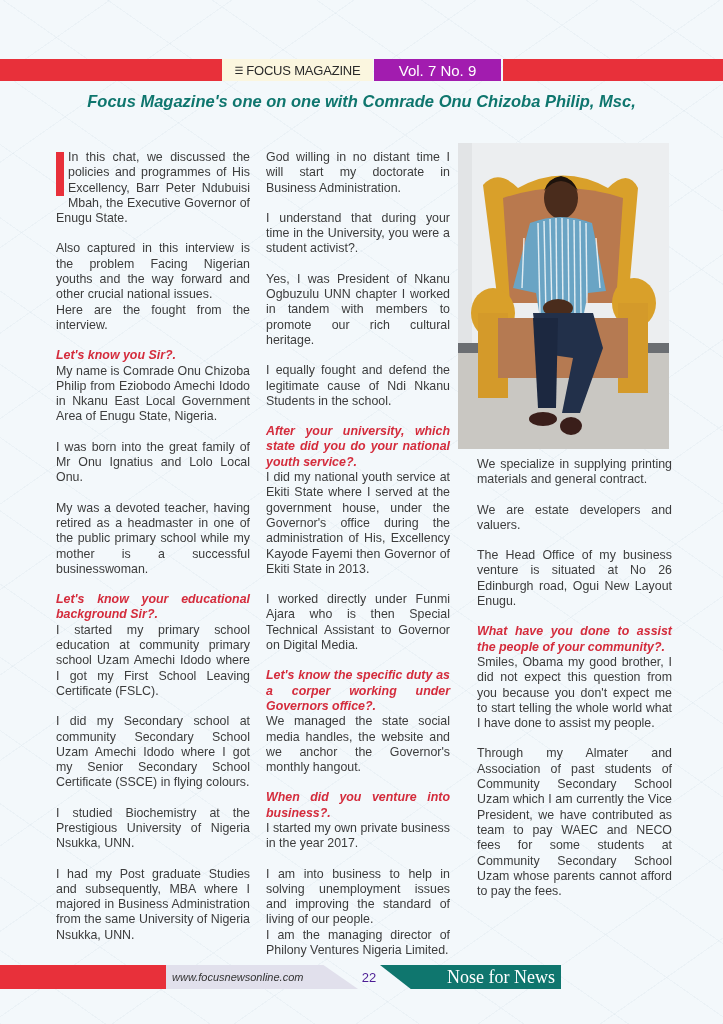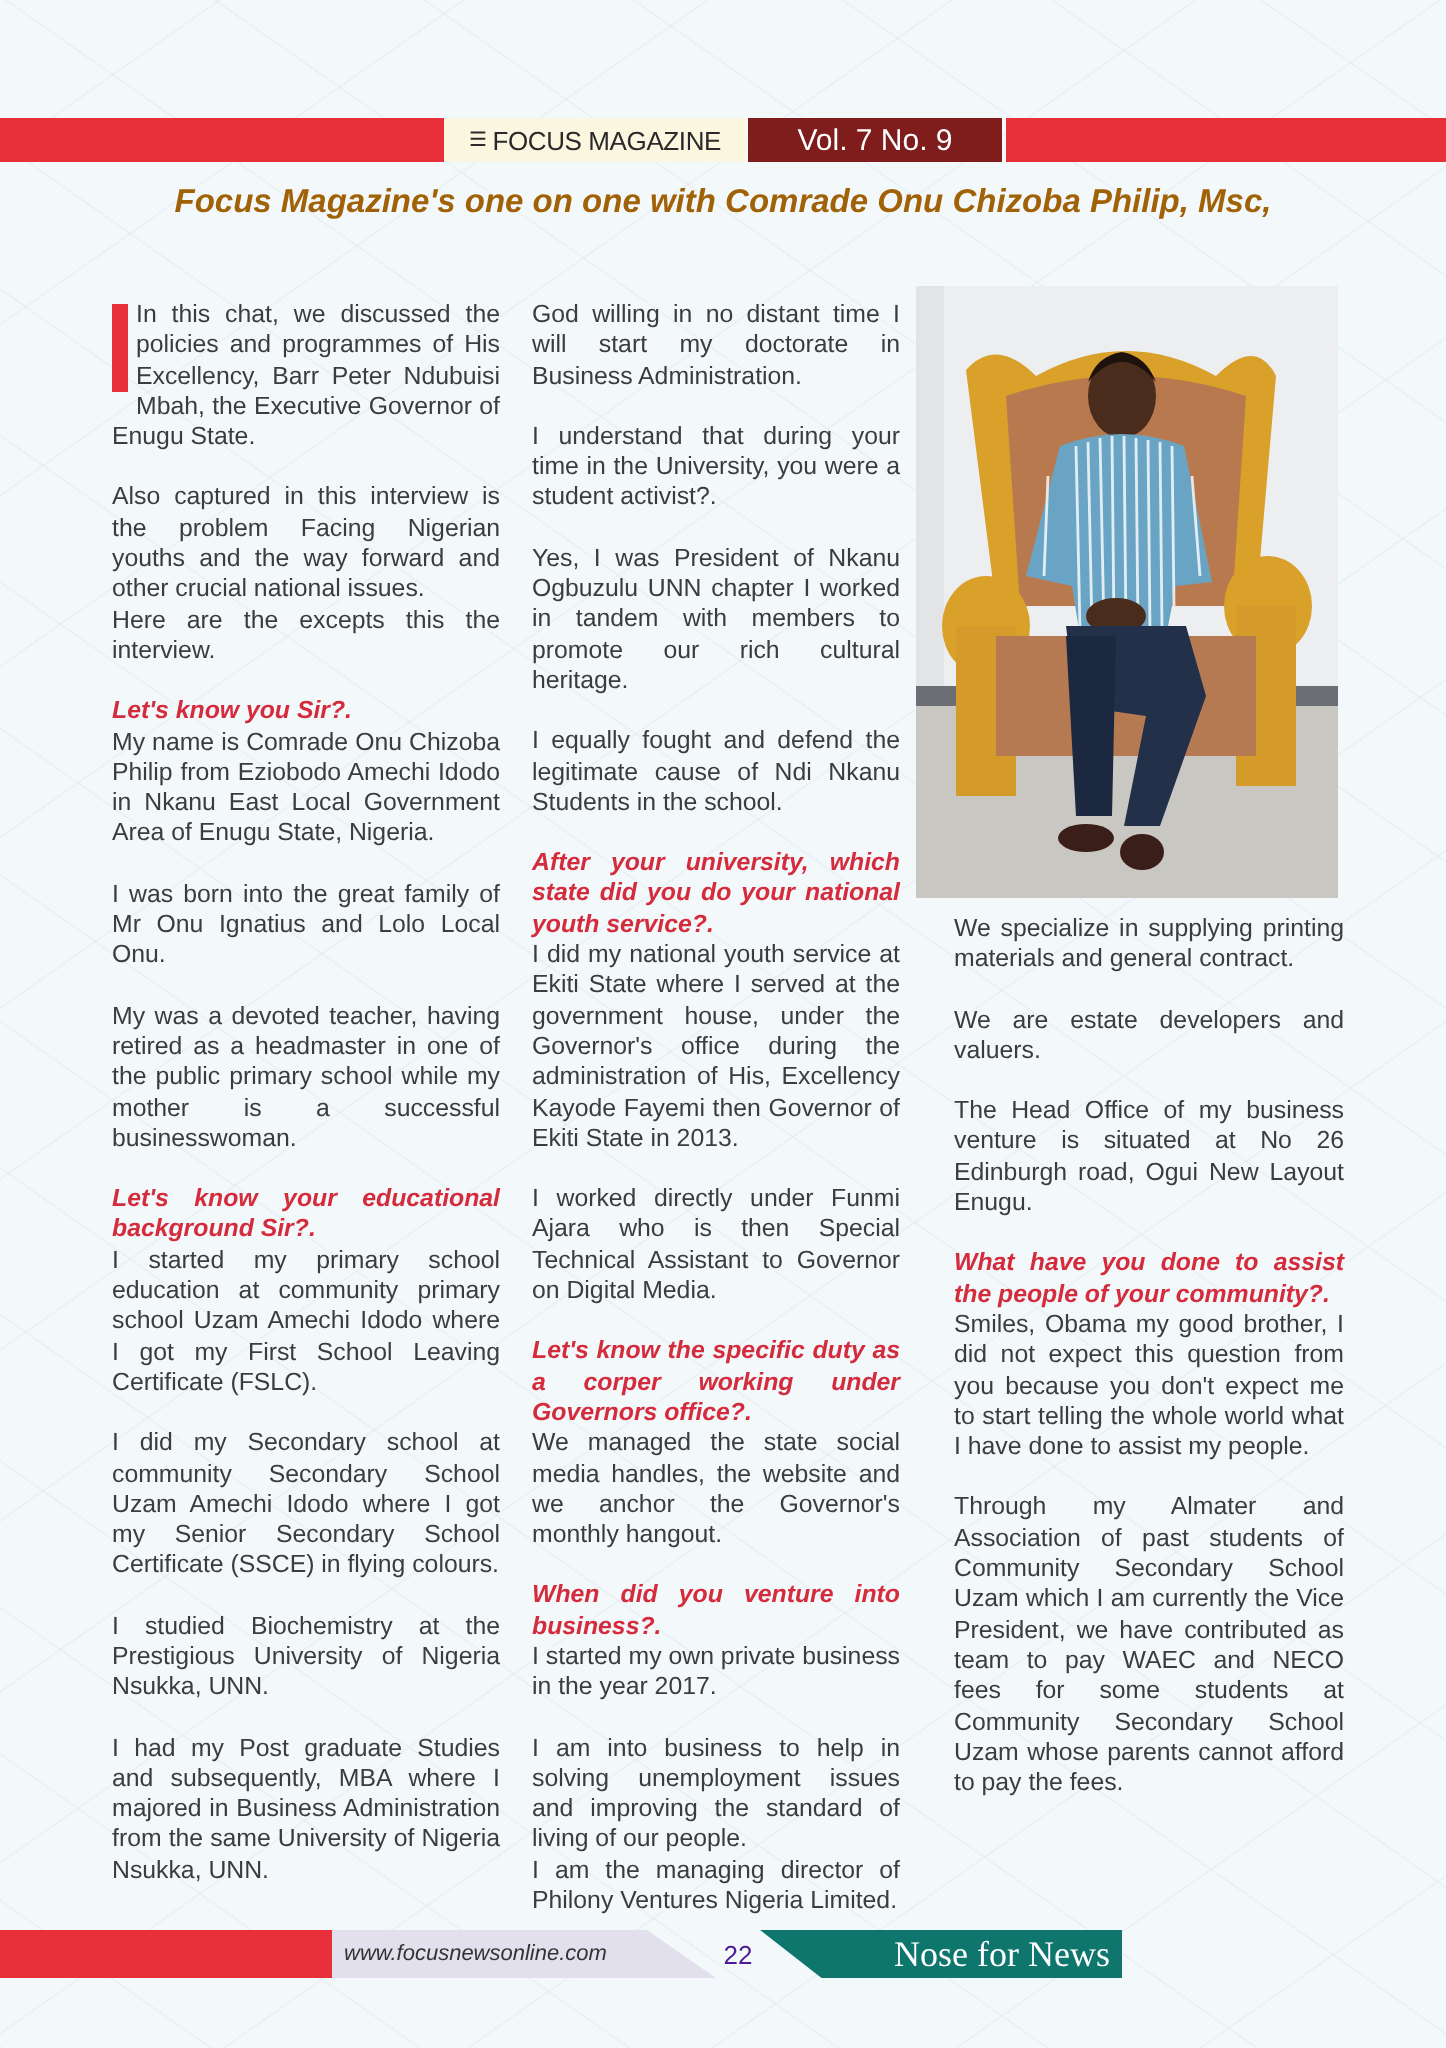--- a/index.html
+++ b/index.html
@@ -24,29 +24,29 @@
   .mh-red-left { position: absolute; left: 0; top: 0; width: 222px; height: 22px; background: #e8303a; }
   .mh-brand {
     position: absolute; left: 222px; top: 0; width: 151px; height: 22px;
     background: #fbf6df; display: flex; align-items: center; justify-content: center;
     font-family: "Liberation Sans", sans-serif; font-size: 13px; color: #2a2a2a;
     letter-spacing: -0.2px;
   }
   .mh-brand-icon { display: inline-block; margin-right: 3px; font-size: 10px; color: #2a2a2a; }
   .mh-vol {
     position: absolute; left: 374px; top: 0; width: 127px; height: 22px;
-    background: #7f1d1d; color: #ffffff; font-size: 15px;
+    background: #a21caf; color: #ffffff; font-size: 15px;
     display: flex; align-items: center; justify-content: center;
   }
   .mh-red-right { position: absolute; left: 503px; top: 0; width: 220px; height: 22px; background: #e8303a; }
 
   .headline {
     position: absolute; top: 90px; left: 30px; width: 663px;
     text-align: center; font-weight: bold; font-style: italic;
-    font-size: 16.5px; line-height: 22px; color: #a16207;
+    font-size: 16.5px; line-height: 22px; color: #0f766e;
   }
 
   .col { position: absolute; font-size: 12.4px; line-height: 15.3px; color: #3c3c3c; text-align: justify; }
   .col p { margin-bottom: 15px; }
   .col p.tight { margin-bottom: 0; }
   .col .q { color: #d42c3c; font-weight: bold; font-style: italic; display: block; }
   .col1 { left: 56px; top: 150px; width: 194px; }
   .col2 { left: 266px; top: 150px; width: 184px; }
   .col3 { left: 477px; top: 457px; width: 195px; }
 
@@ -98,21 +98,21 @@
 
 <h1 class="headline">
   <span>Focus Magazine's one on one with Comrade Onu Chizoba Philip, Msc,</span><br>
 </h1>
 
 <div class="col col1">
   <p>
     <span class="dropcap"></span><span>I</span><span>n this chat, we discussed the policies and programmes of His Excellency, Barr Peter Ndubuisi Mbah, the Executive Governor of Enugu State.</span>
   </p>
   <p class="tight">Also captured in this interview is the problem Facing Nigerian youths and the way forward and other crucial national issues.</p>
-  <p>Here are the excepts this the interview.</p>
+  <p>Here are the fought from the interview.</p>
   <p class="tight">
       <span class="q">Let's know you Sir?.</span>
     </p>
   <p>My name is Comrade Onu Chizoba Philip from Eziobodo Amechi Idodo in Nkanu East Local Government Area of Enugu State, Nigeria.</p>
   <p>I was born into the great family of Mr Onu Ignatius and Lolo Local Onu.</p>
   <p>My was a devoted teacher, having retired as a headmaster in one of the  public primary school while my mother is a successful businesswoman.</p>
   <p class="tight">
       <span class="q">Let's know your educational background Sir?.</span>
     </p>
   <p>I started my primary school education at community primary school Uzam Amechi Idodo where I got my First School Leaving Certificate (FSLC).</p>

